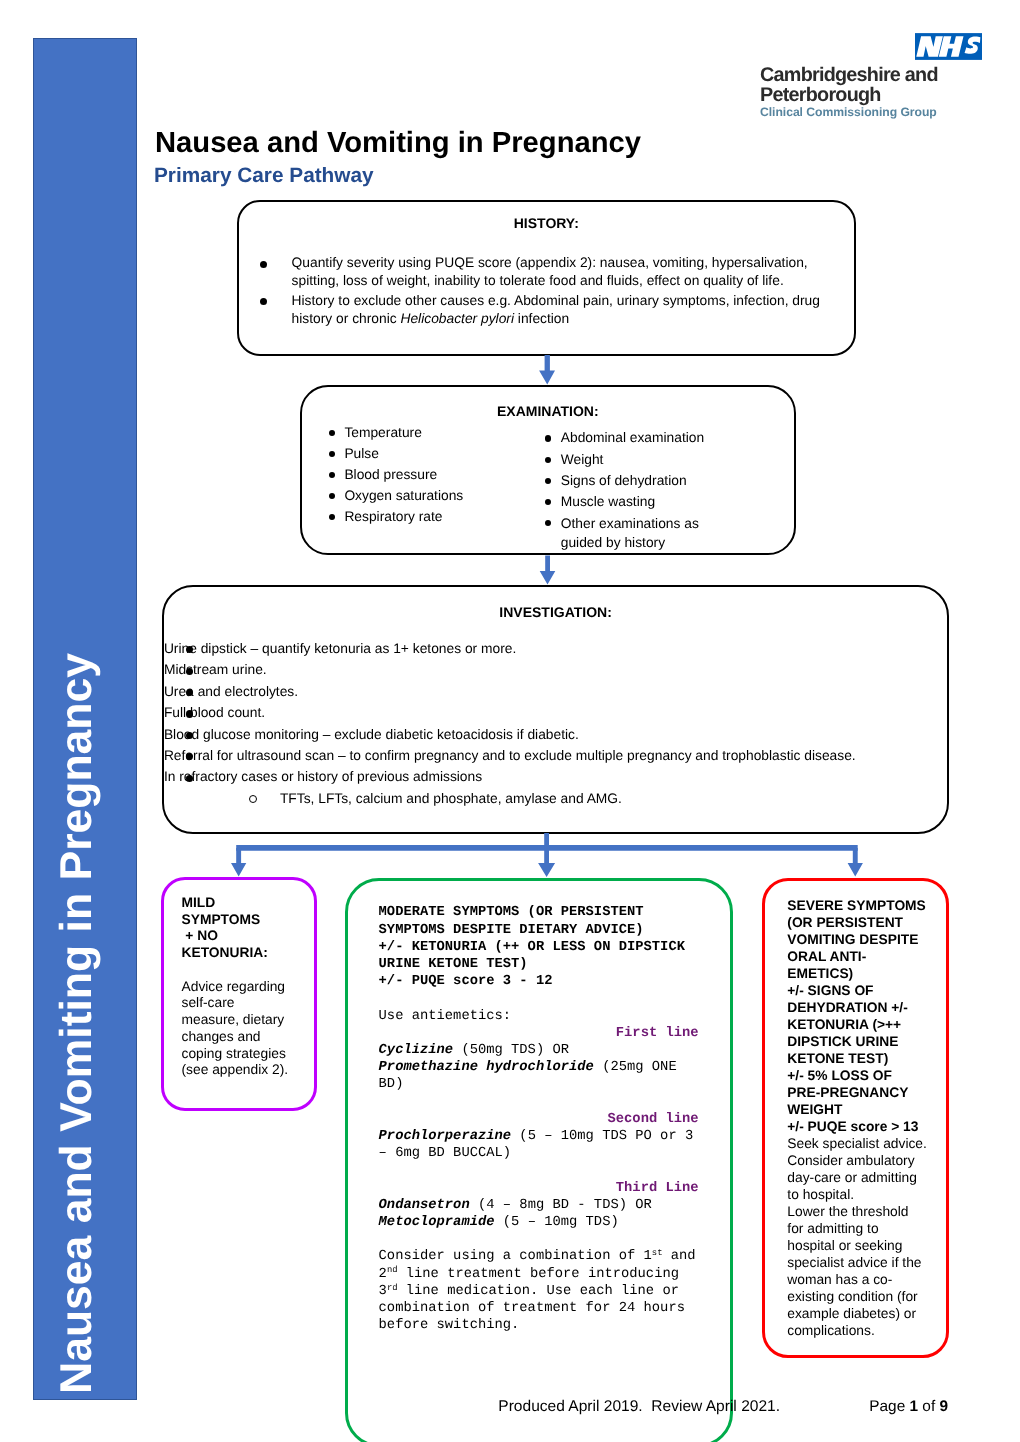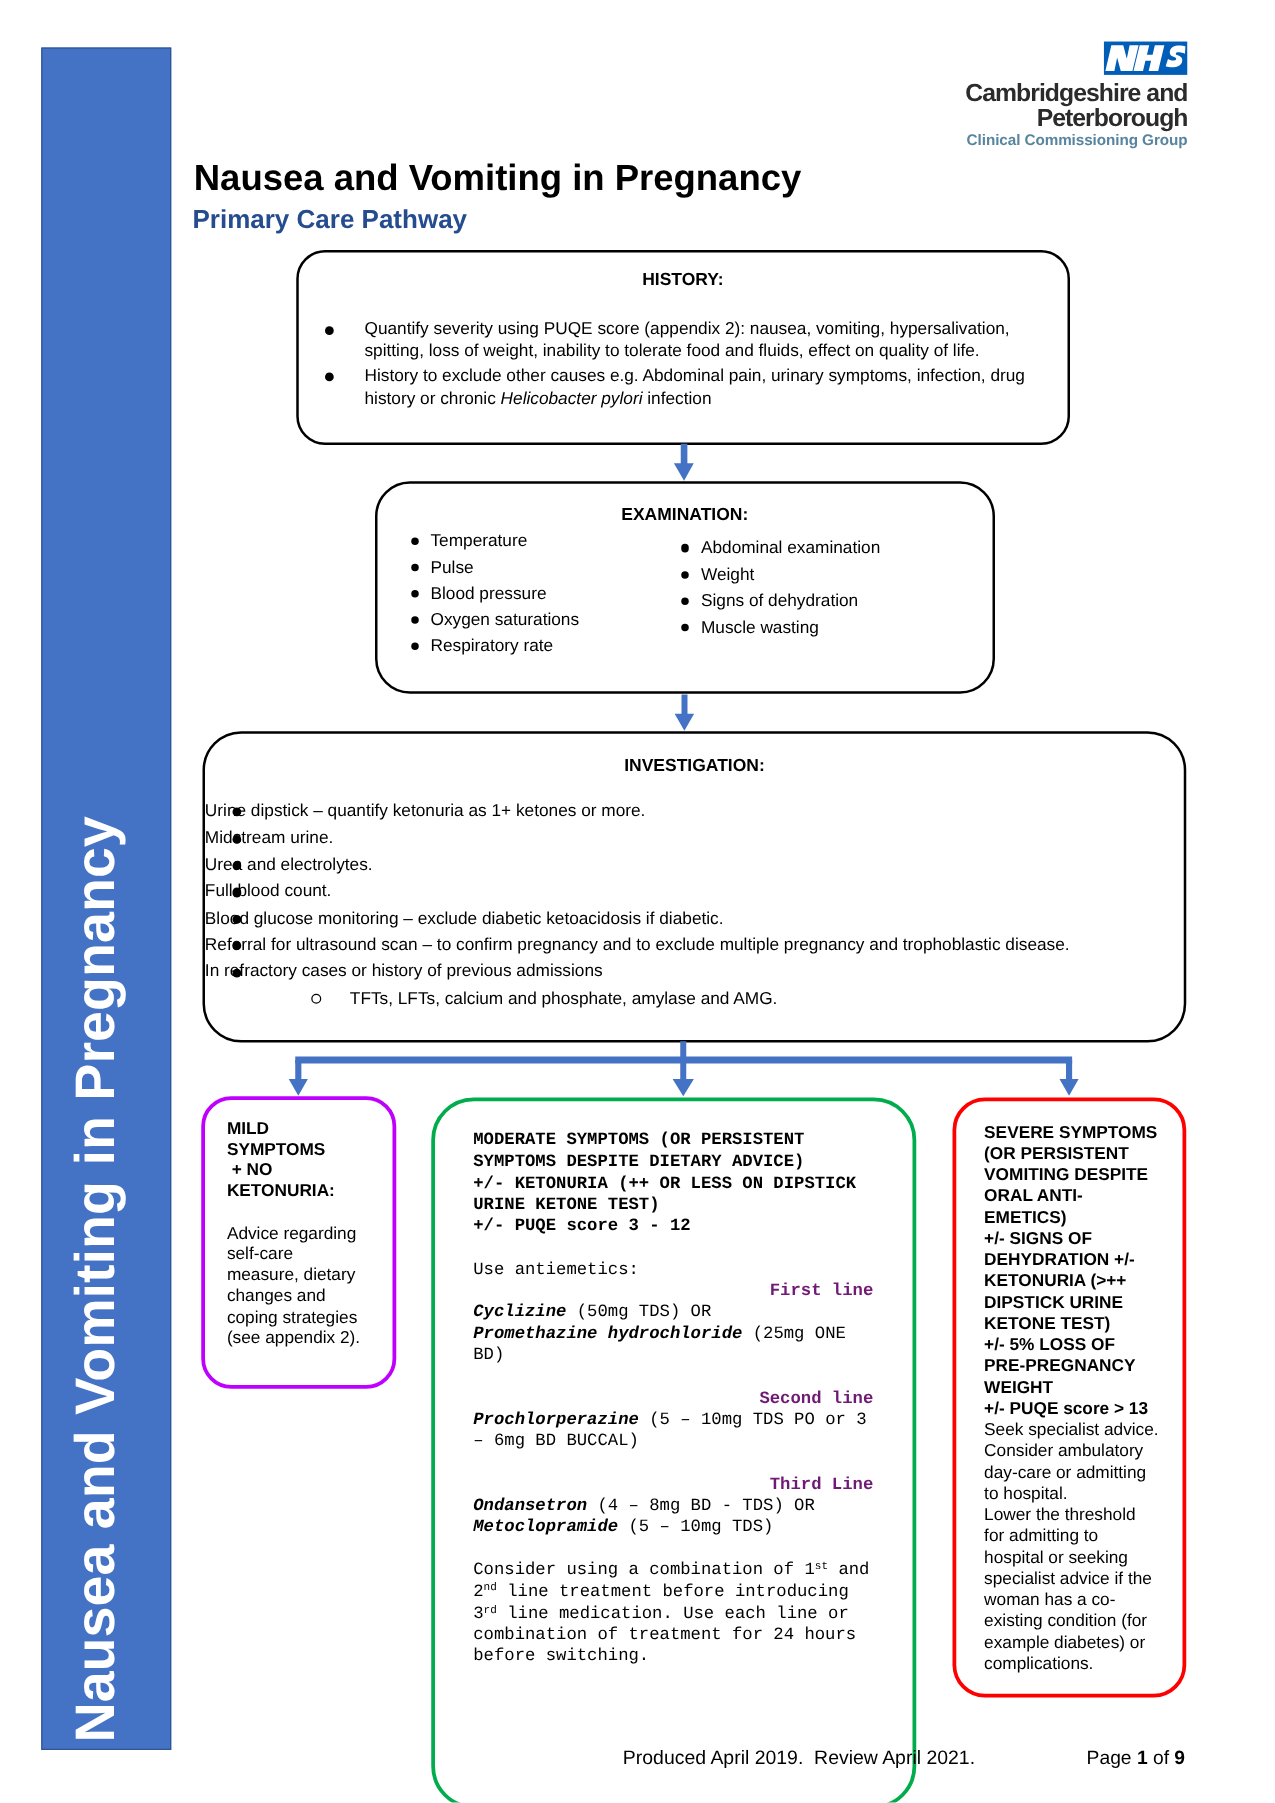--- a/index.html
+++ b/index.html
@@ -10,21 +10,21 @@
 
   
   .sidebar{position:absolute;left:33px;top:38px;width:104px;height:1362px;background:#4472C4;
            border:1px solid #2F5597;box-sizing:border-box;overflow:hidden;}
   .sidebar-inner{position:absolute;left:0;top:0;width:1360px;height:102px;
            transform-origin:0 0;transform:translate(-1px,1365px) rotate(-90deg);
            display:block;}
   .sidebar-text{display:block;color:#ffffff;font-weight:bold;font-size:44.5px;line-height:88px;padding-left:10px;white-space:nowrap;}
 
   
-  .nhs{position:absolute;left:728px;top:33px;width:222px;text-align:right;}
+  .nhs{position:absolute;left:760px;top:33px;width:222px;}
   .nhs-svg{display:block;margin-left:auto;}
   .nhs-l1{color:#2b2b2b;font-weight:bold;font-size:19.8px;line-height:20.2px;margin-top:4.5px;letter-spacing:-0.75px;white-space:nowrap;}
   .nhs-l2{color:#57849e;font-weight:bold;font-size:12.2px;line-height:13px;margin-top:1.5px;letter-spacing:-0.05px;white-space:nowrap;}
 
   
   .title{position:absolute;left:155px;top:128.5px;font-size:29.2px;line-height:29.2px;font-weight:bold;color:#000;letter-spacing:0px;}
   .subtitle{position:absolute;left:154px;top:165.5px;font-size:20.8px;line-height:20.8px;font-weight:bold;color:#254C8F;letter-spacing:0px;}
 
   
   .box{position:absolute;box-sizing:border-box;background:#fff;}
@@ -127,20 +127,21 @@
         <li>Pulse</li>
         <li>Blood pressure</li>
         <li>Oxygen saturations</li>
         <li>Respiratory rate</li>
       </ul>
       <ul class="exam-c2">
         <li>Abdominal examination</li>
         <li>Weight</li>
         <li>Signs of dehydration</li>
         <li>Muscle wasting</li>
+        <li class="two-line">Other examinations as guided by history</li>
       </ul>
     </div>
   </div>
 
   <div class="box" id="invest">
     <div class="box-title">INVESTIGATION:</div>
     <ul class="i-list">
       <li>Urine dipstick – quantify ketonuria as 1+ ketones or more.</li>
       <li>Midstream urine.</li>
       <li>Urea and electrolytes.</li>

